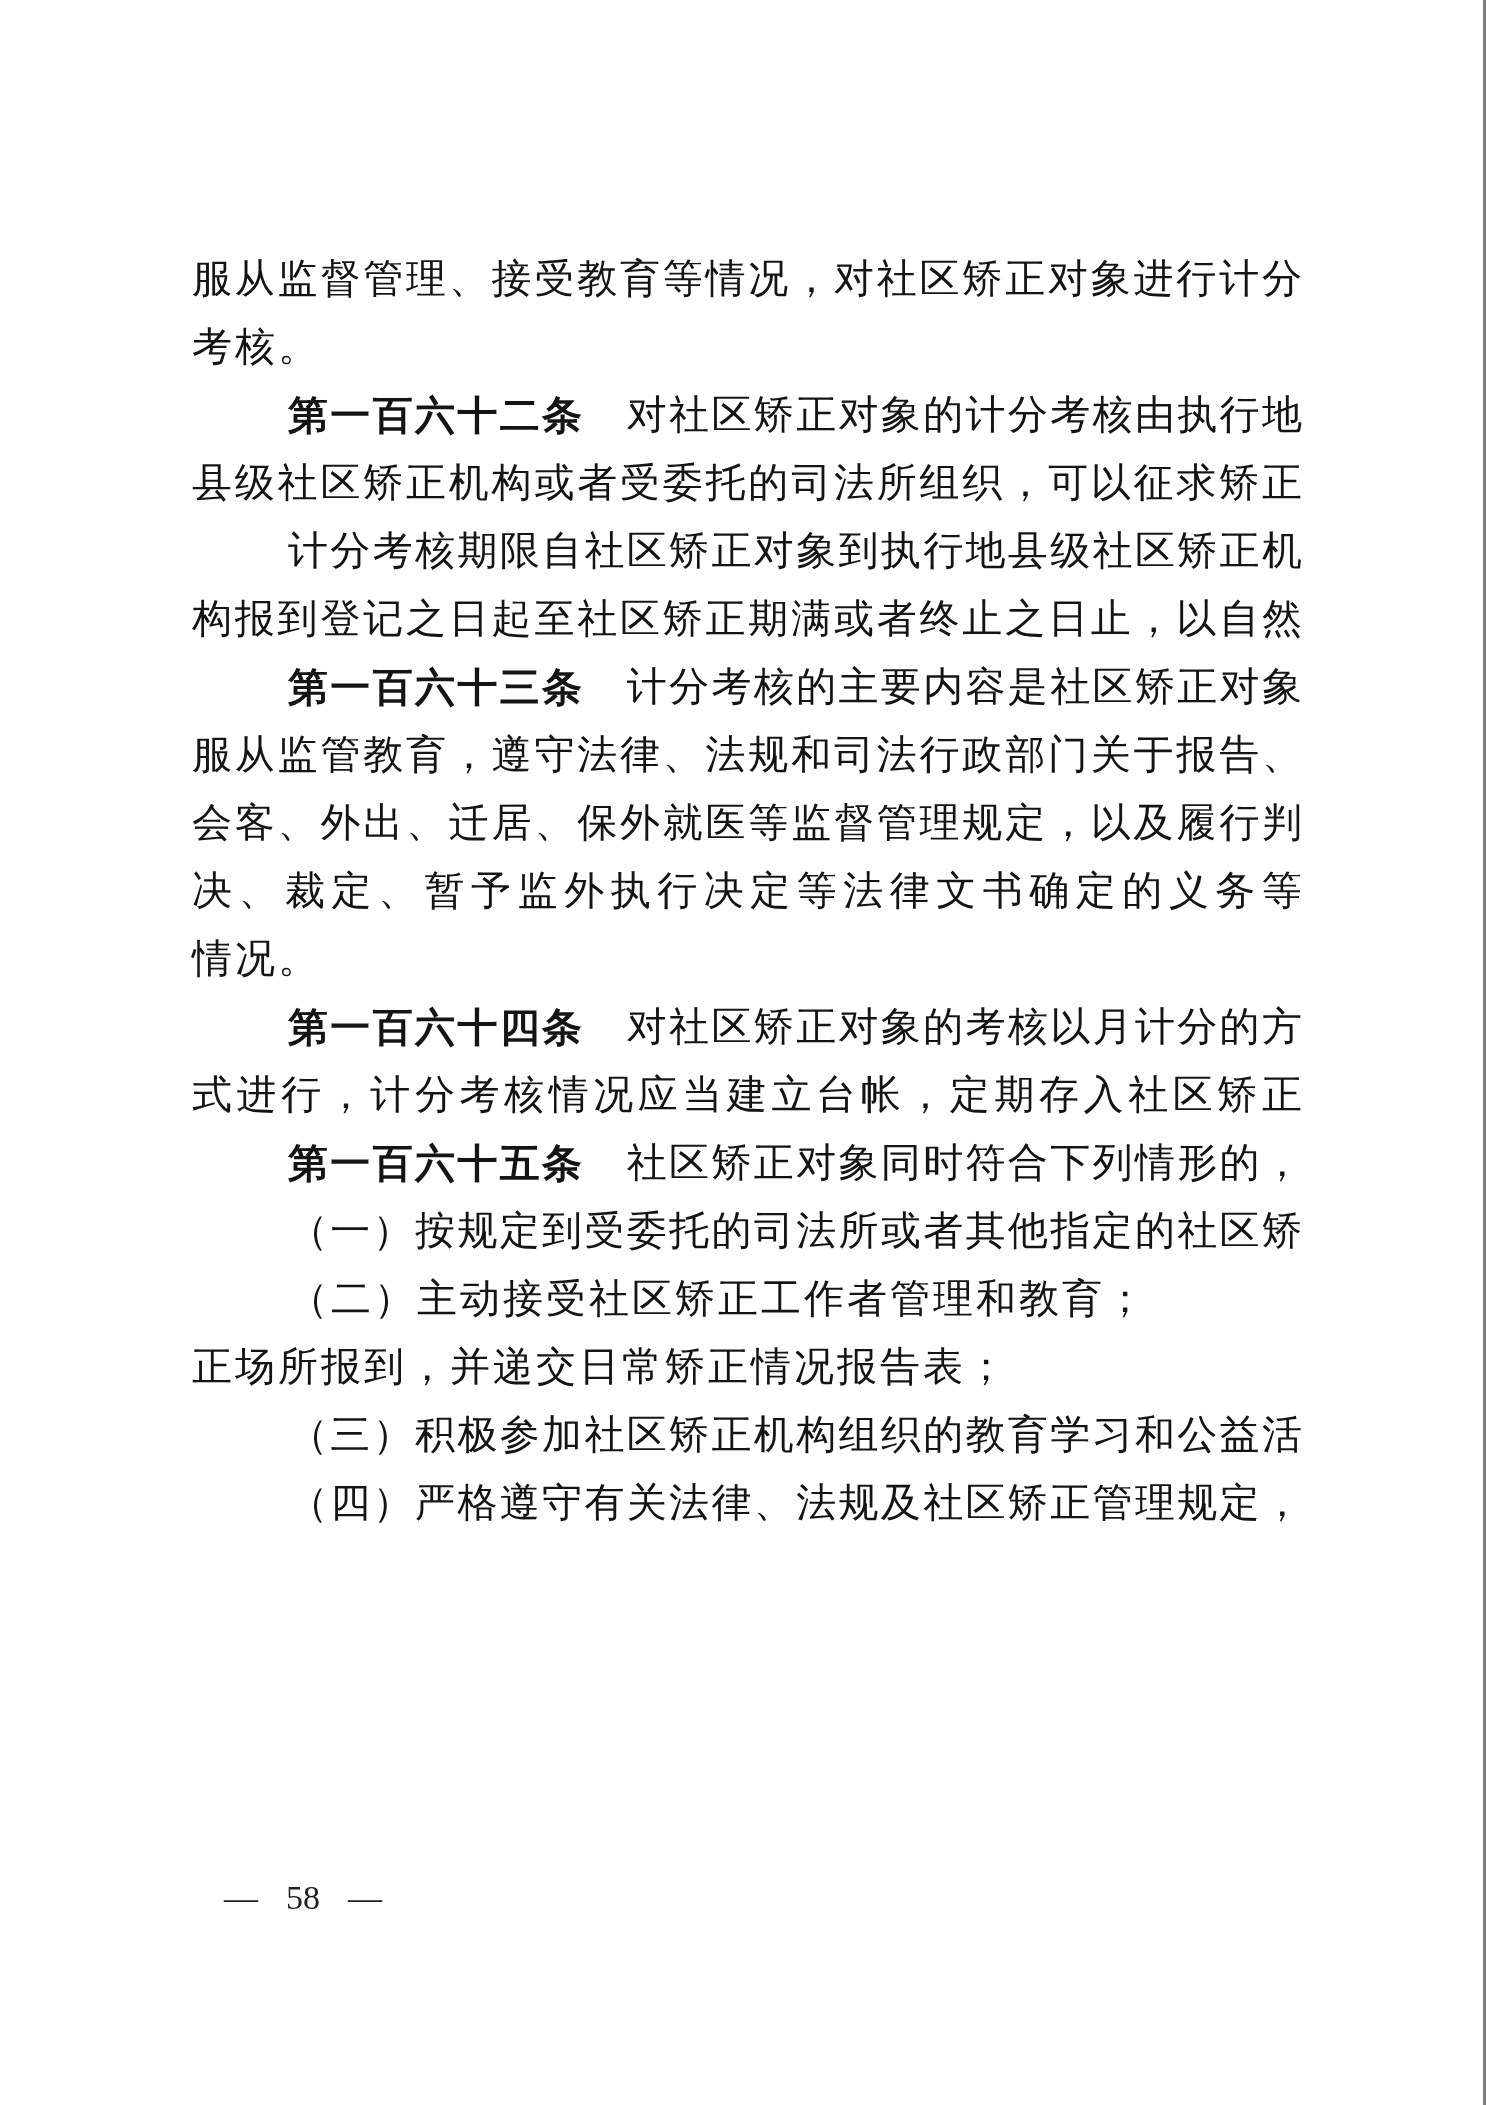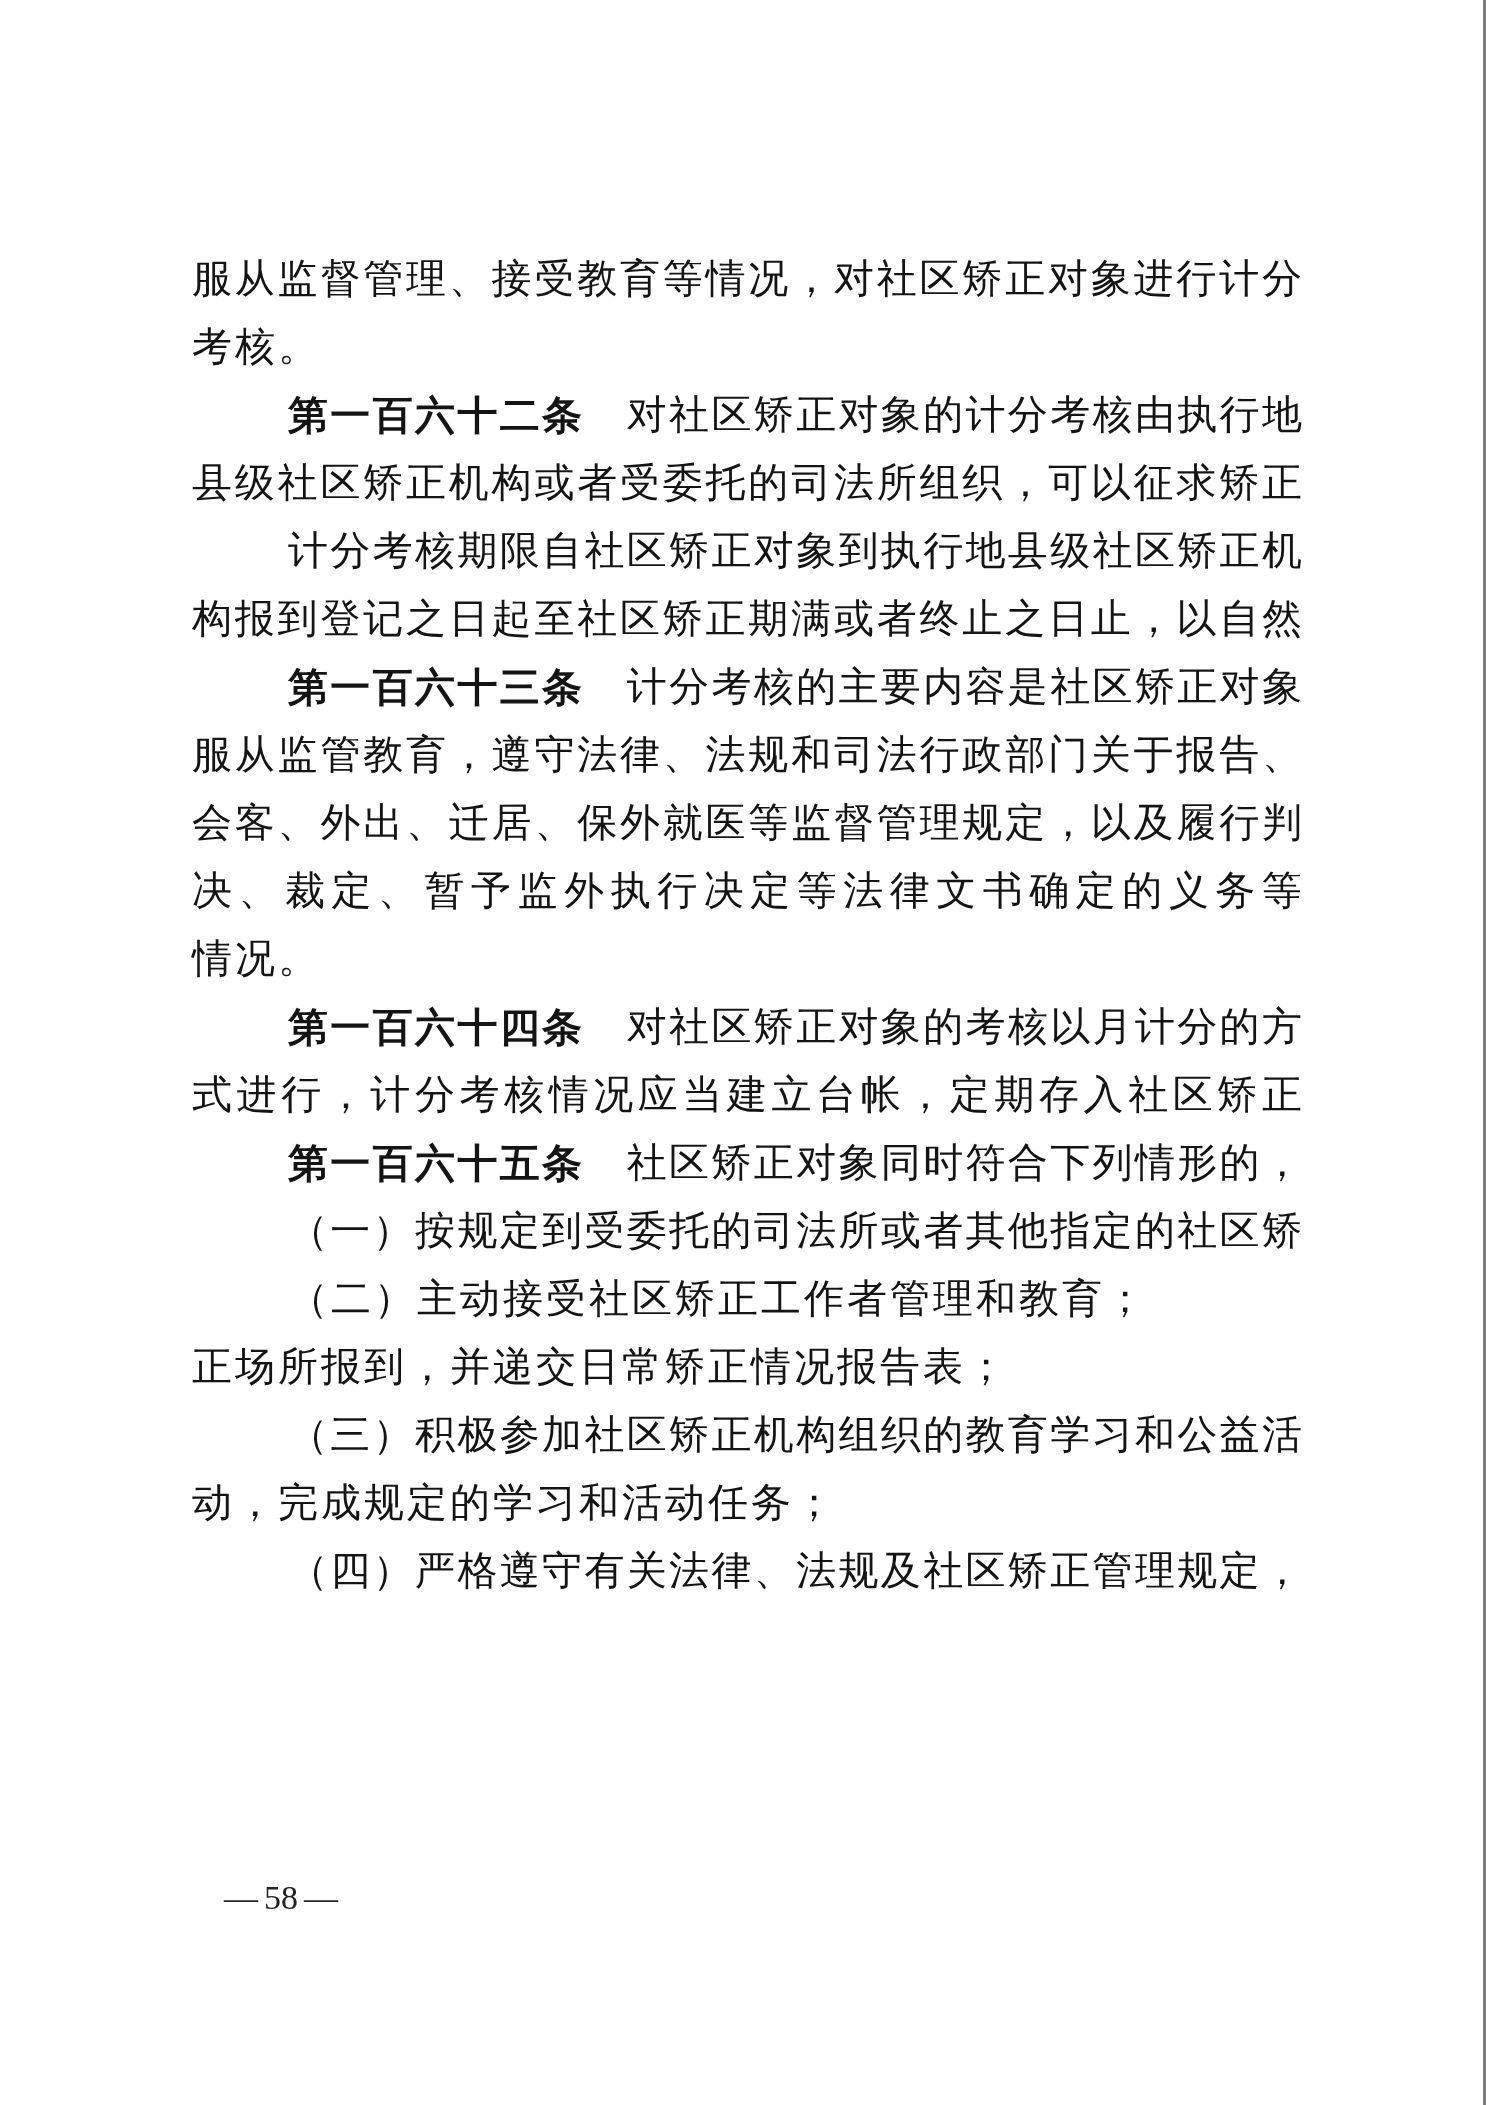--- a/index.html
+++ b/index.html
@@ -37,21 +37,21 @@
     font-family:"Liberation Sans","DejaVu Sans",sans-serif;
   }
   .footer{
     position:absolute;
     left:224px;top:1878px;
     font-size:34px;
     color:#222222;
     letter-spacing:0;
     line-height:40px;
   }
-  .footer .pgnum{margin:0 6px;}
+  .footer .pgnum{margin:0 28px;}
   .edge-line{
     position:absolute;
     top:0;right:2px;
     width:3px;height:2105px;
     background:#7d7d7d;
   }
 </style>
 </head>
 <body>
 
@@ -429,21 +429,20 @@
         <span>的</span>
         <span>教</span>
         <span>育</span>
         <span>学</span>
         <span>习</span>
         <span>和</span>
         <span>公</span>
         <span>益</span>
         <span>活</span>
       </div>
-      <div class="line"><span>动，完成规定的学习和活动任务；</span></div>
       <div class="line just ind">
         <span>（</span>
         <span>四</span>
         <span>）</span>
         <span>严</span>
         <span>格</span>
         <span>遵</span>
         <span>守</span>
         <span>有</span>
         <span>关</span>

